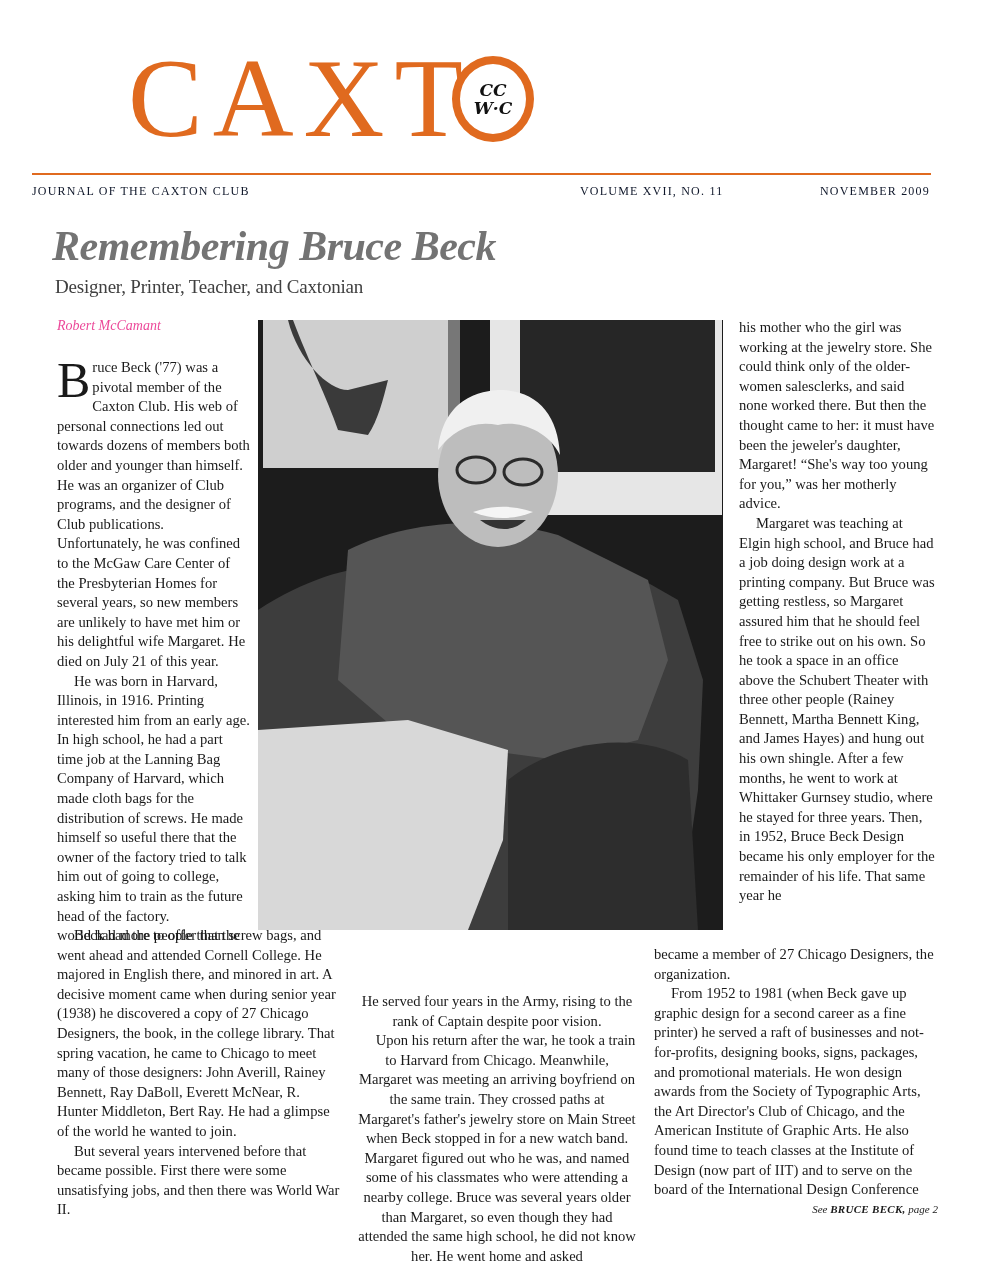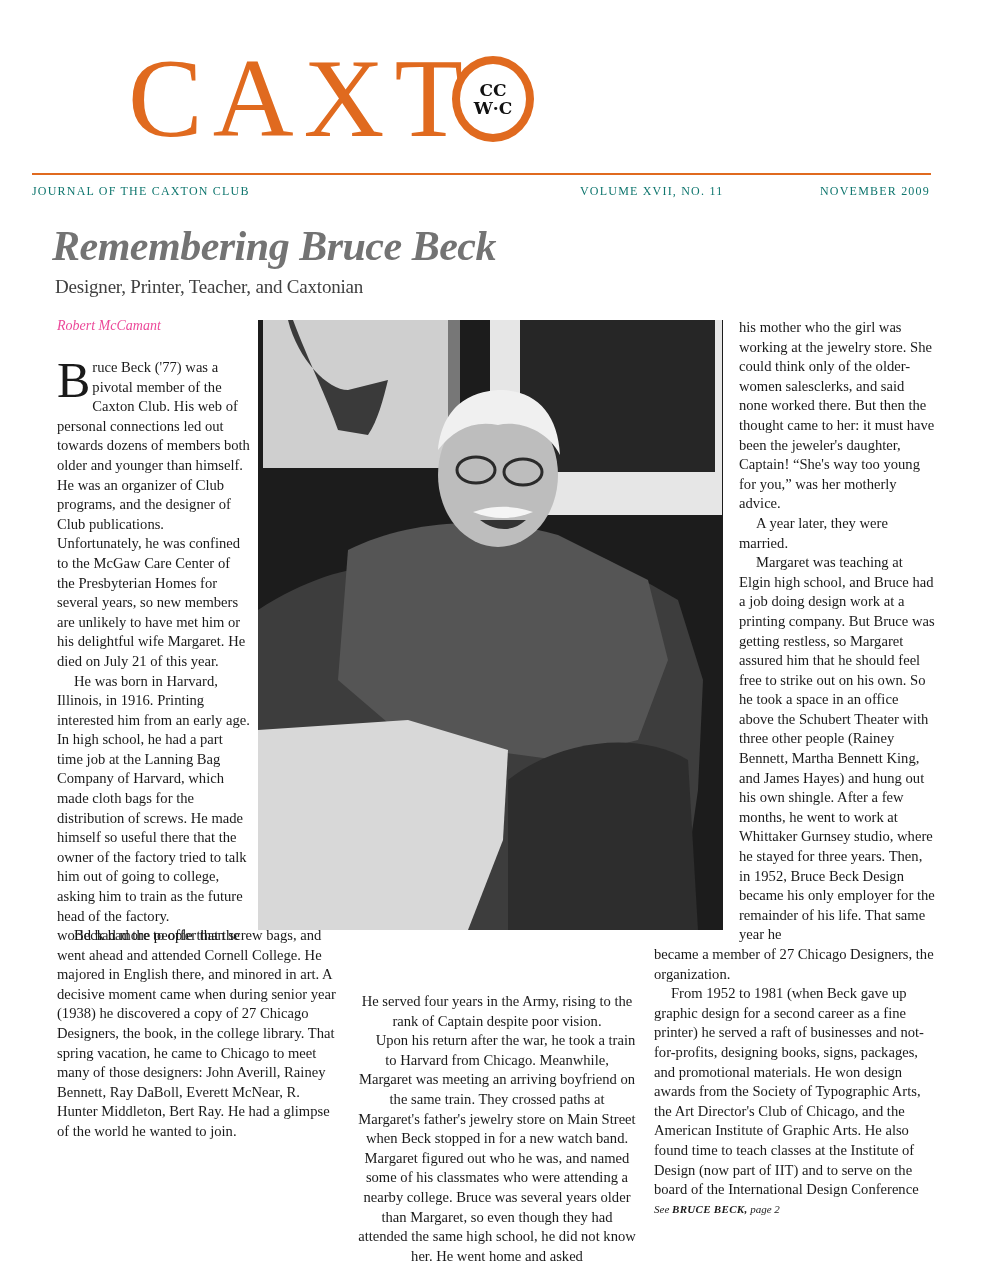--- a/index.html
+++ b/index.html
@@ -4,33 +4,33 @@
 <style>
   html, body { margin:0; padding:0; background:#ffffff; }
   body { width:989px; height:1280px; position:relative; overflow:hidden;
          font-family:"Liberation Serif", "DejaVu Serif", serif; color:#1a1a1a; }
   .masthead { position:absolute; left:0; top:48px; width:971px; height:100px; }
   .mast-letters { position:absolute; top:0; font-size:112px; line-height:100px; color:#e06a1f;
                   font-family:"Liberation Serif", serif; letter-spacing:0; }
   .mast-left { left:128px; letter-spacing:10px; }
   .mast-right { left:555px; letter-spacing:10px; }
   .logo-o { position:absolute; left:452px; top:8px; width:82px; height:86px; border:8px solid #e06a1f;
-            border-radius:50%; box-sizing:border-box; background:#fff; display:flex; align-items:center; justify-content:center; }
+            border-radius:50%; box-sizing:border-box; background:#fff; display:flex; align-items:center; justify-content:center;font-style:italic; }
   .logo-mono { font-family:"DejaVu Serif", serif; font-weight:bold; font-size:17px; line-height:18px; text-align:center; color:#111; }
   .rule { position:absolute; left:32px; top:173px; width:899px; height:2px; background:#e06a1f; }
-  .subhead { position:absolute; top:184px; font-size:12px; letter-spacing:1.2px; color:#0f766e; text-transform:uppercase; }
+  .subhead { position:absolute; top:184px; font-size:12px; letter-spacing:1.2px; color:#0f172a; text-transform:uppercase; }
   .title { position:absolute; left:52px; top:222px; font-size:42px; font-style:italic; font-weight:bold; letter-spacing:-0.5px; color:#737373; }
   .dek { position:absolute; left:55px; top:276px; font-size:19px; color:#404040; letter-spacing:-0.2px; }
   .byline { position:absolute; left:57px; top:318px; font-size:14px; font-style:italic; color:#ec4899; }
   .col { position:absolute; font-size:14.6px; line-height:19.6px; color:#1a1a1a; }
   .col p { margin:0; text-indent:17px; }
   .col p.first { text-indent:0; }
   .drop { float:left; font-size:50px; line-height:38px; margin:3px 2px 0 0; padding:0; }
   .photo { position:absolute; left:258px; top:320px; width:465px; height:610px; overflow:hidden; background:#1b1b1b; }
-  .cont { font-style:italic; font-size:11px; }
+  .cont { font-style:italic; font-size:11px;text-align:right; }
   .cont b { font-style:italic; letter-spacing:0.3px; }
 </style>
 </head>
 <body>
 
 <div class="masthead">
   <div class="mast-letters mast-left">CAXT</div>
   <div class="logo-o">
     <div class="logo-mono">
       <div>CC</div>
@@ -70,30 +70,30 @@
     <path d="M180 130 C 185 80, 220 70, 245 70 C 280 72, 300 95, 302 135 C 290 110, 260 100, 240 105 C 215 100, 195 110, 180 130 Z" fill="#f0f0f0"></path>
     <ellipse cx="218" cy="150" rx="19" ry="13" fill="none" stroke="#2a2a2a" stroke-width="3"></ellipse>
     <ellipse cx="265" cy="152" rx="19" ry="13" fill="none" stroke="#2a2a2a" stroke-width="3"></ellipse>
     <path d="M215 192 C 235 185, 255 185, 275 192 C 255 200, 235 200, 215 192 Z" fill="#f5f5f5"></path>
     <path d="M222 200 C 238 212, 255 212, 268 200 Z" fill="#333"></path>
   </svg>
 </div>
 
 <div class="col" style="left:57px; top:926px; width:283px;">
   <p class="first">world had more to offer than screw bags, and went ahead and attended Cornell College. He majored in English there, and minored in art. A decisive moment came when during senior year (1938) he discovered a copy of 27 Chicago Designers, the book, in the college library. That spring vacation, he came to Chicago to meet many of those designers: John Averill, Rainey Bennett, Ray DaBoll, Everett McNear, R. Hunter Middleton, Bert Ray. He had a glimpse of the world he wanted to join.</p>
+  <p>But several years intervened before that became possible. First there were some unsatisfying jobs, and then there was World War II.</p>
 </div>
 
 <div class="col" style="left:357px; top:992px; width:280px;text-align:center;">
   <p class="first">He served four years in the Army, rising to the rank of Captain despite poor vision.</p>
   <p>Upon his return after the war, he took a train to Harvard from Chicago. Meanwhile, Margaret was meeting an arriving boyfriend on the same train. They crossed paths at Margaret's father's jewelry store on Main Street when Beck stopped in for a new watch band. Margaret figured out who he was, and named some of his classmates who were attending a nearby college. Bruce was several years older than Margaret, so even though they had attended the same high school, he did not know her. He went home and asked</p>
 </div>
 
 <div class="col" style="left:739px; top:318px; width:196px;">
-  <p class="first">his mother who the girl was working at the jewelry store. She could think only of the older-women salesclerks, and said none worked there. But then the thought came to her: it must have been the jeweler's daughter, Captain! “She's way too young for you,” was her motherly advice.</p>
-  <p>A year later, they were married.</p>
+  <p class="first">his mother who the girl was working at the jewelry store. She could think only of the older-women salesclerks, and said none worked there. But then the thought came to her: it must have been the jeweler's daughter, Margaret! “She's way too young for you,” was her motherly advice.</p>
   <p>Margaret was teaching at Elgin high school, and Bruce had a job doing design work at a printing company. But Bruce was getting restless, so Margaret assured him that he should feel free to strike out on his own. So he took a space in an office above the Schubert Theater with three other people (Rainey Bennett, Martha Bennett King, and James Hayes) and hung out his own shingle. After a few months, he went to work at Whittaker Gurnsey studio, where he stayed for three years. Then, in 1952, Bruce Beck Design became his only employer for the remainder of his life. That same year he</p>
 </div>
 
 <div class="col" style="left:654px; top:945px; width:284px;">
   <p class="first">became a member of 27 Chicago Designers, the organization.</p>
   <p>From 1952 to 1981 (when Beck gave up graphic design for a second career as a fine printer) he served a raft of businesses and not-for-profits, designing books, signs, packages, and promotional materials. He won design awards from the Society of Typographic Arts, the Art Director's Club of Chicago, and the American Institute of Graphic Arts. He also found time to teach classes at the Institute of Design (now part of IIT) and to serve on the board of the International Design Conference</p>
   <div class="cont">
     <span>See</span>
     <b>BRUCE BECK,</b>
     <span>page 2</span>

